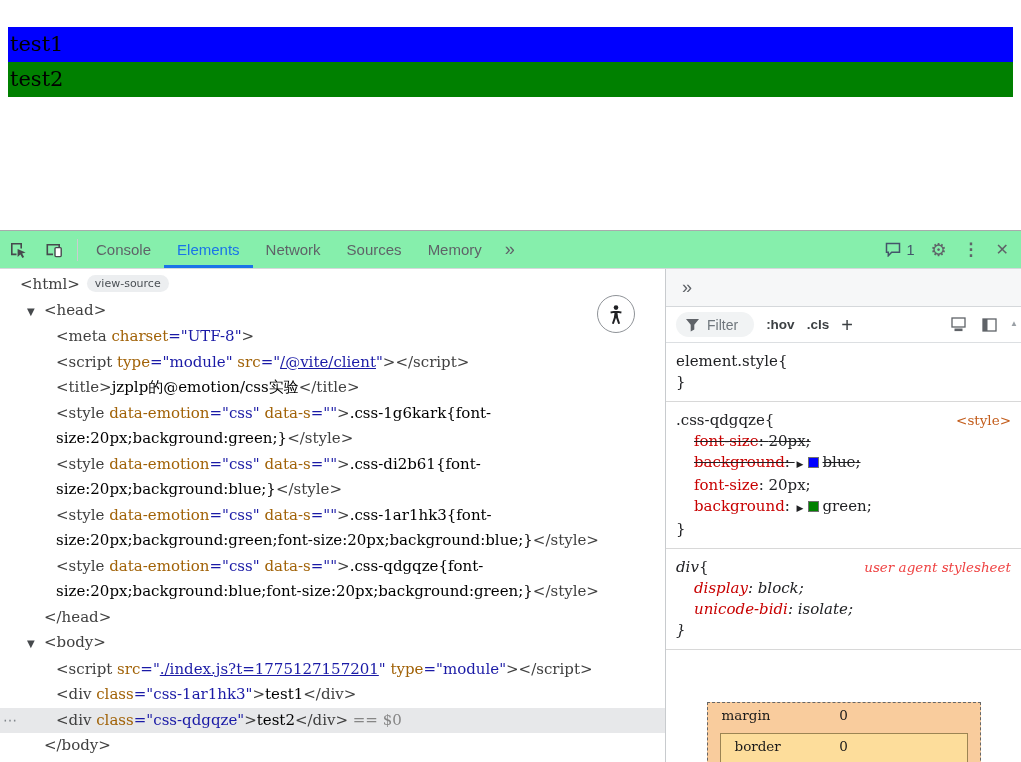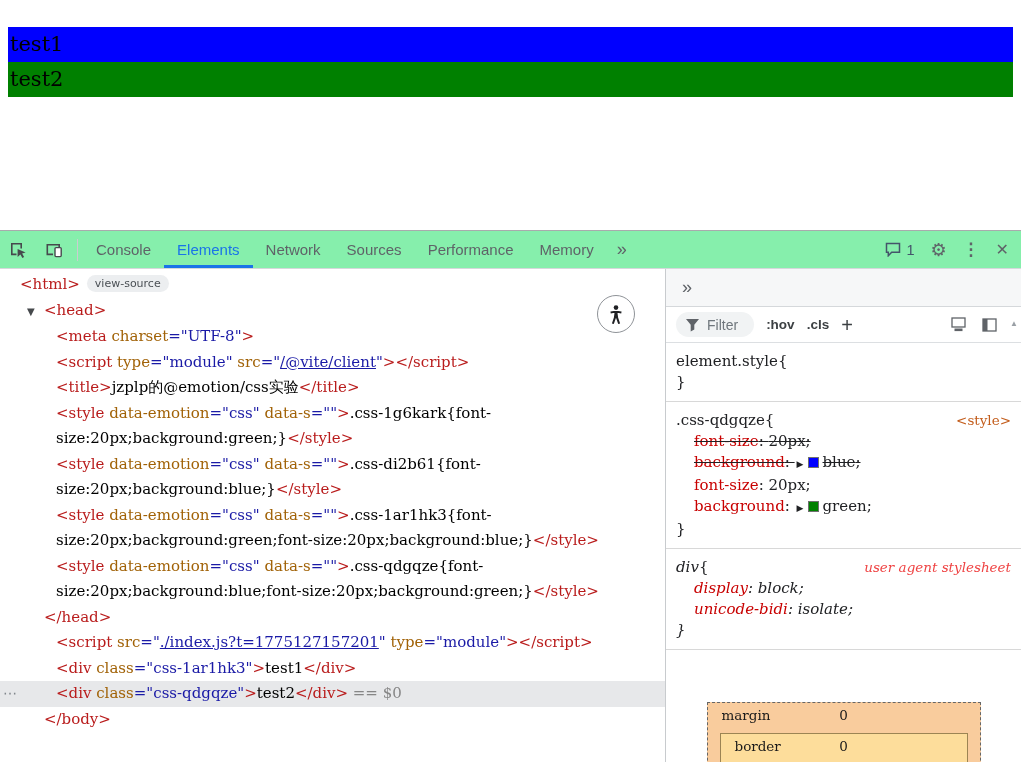--- a/index.html
+++ b/index.html
@@ -52,21 +52,21 @@
     overflow:hidden; padding-top:3px;
     font-family:"DejaVu Serif", serif; font-size:15px;
   }
   .tree-line { line-height:25.5px; white-space:pre; position:relative; color:#000; }
   .tree-line.i0 { padding-left:20px; }
   .tree-line.i1 { padding-left:44px; }
   .tree-line.i1.has-arrow { padding-left:27px; }
   .tree-line.i2 { padding-left:56px; }
   .tree-line.selected { background:#e7e8ea; }
   .arrow { display:inline-block; width:17px; font-size:10px; color:#46494c; }
-  .tk-tag { color:#b91c1c;text-align:right; }
+  .tk-tag { color:#404040;text-align:right; }
   .tk-attr { color:#a16207; }
   .tk-val { color:#1a1aa6; }
   .tk-link { color:#1a1aa6; text-decoration:underline; }
   .tk-txt { color:#000; }
   .tk-eq { color:#868686; }
   .tk-badge {
     display:inline-block; background:#eceef0; color:#4a4f54; border-radius:9px;
     padding:0 8px; font-size:11px; line-height:17px; margin-left:7px;
     font-family:"DejaVu Sans", sans-serif; vertical-align:2px;
   }
@@ -147,21 +147,20 @@
         <path d="M2.5 4 h13.5 v8 h-1.6 V5.6 H4.1 v8 H9 V15.2 H2.5 z" fill="#46494d"></path>
         <rect x="11" y="7.6" width="6.2" height="9" rx="1" fill="#fff" stroke="#46494d" stroke-width="1.4"></rect>
       </svg>
     </div>
     <div class="tb-sep"></div>
     <div class="tb-tabs" id="main-tabs">
         <div class="tb-tab">Console</div>
         <div class="tb-tab active">Elements</div>
         <div class="tb-tab">Network</div>
         <div class="tb-tab">Sources</div>
-        <div class="tb-tab">Performance</div>
         <div class="tb-tab">Memory</div>
       </div>
     <div class="tb-more">»</div>
     <div class="tb-right">
       <div class="console-badge">
         <svg width="16" height="15" viewBox="0 0 16 15">
           <path d="M1.5 1.5 h13 v8.8 h-7.8 l-3.4 3.4 v-3.4 h-1.8 z" fill="none" stroke="currentColor" stroke-width="1.5"></path>
         </svg>
         <span>1</span>
       </div>
@@ -182,20 +181,21 @@
           <div class="tree-line i2"><span class="tk-tag">&lt;title&gt;</span><span class="tk-txt">jzplp的@emotion/css实验</span><span class="tk-tag">&lt;/title&gt;</span></div>
           <div class="tree-line i2"><span class="tk-tag">&lt;style</span><span class="tk-attr"> data-emotion</span><span class="tk-val">="css"</span><span class="tk-attr"> data-s</span><span class="tk-val">=""</span><span class="tk-tag">&gt;</span><span class="tk-txt">.css-1g6kark{font-</span></div>
           <div class="tree-line i2"><span class="tk-txt">size:20px;background:green;}</span><span class="tk-tag">&lt;/style&gt;</span></div>
           <div class="tree-line i2"><span class="tk-tag">&lt;style</span><span class="tk-attr"> data-emotion</span><span class="tk-val">="css"</span><span class="tk-attr"> data-s</span><span class="tk-val">=""</span><span class="tk-tag">&gt;</span><span class="tk-txt">.css-di2b61{font-</span></div>
           <div class="tree-line i2"><span class="tk-txt">size:20px;background:blue;}</span><span class="tk-tag">&lt;/style&gt;</span></div>
           <div class="tree-line i2"><span class="tk-tag">&lt;style</span><span class="tk-attr"> data-emotion</span><span class="tk-val">="css"</span><span class="tk-attr"> data-s</span><span class="tk-val">=""</span><span class="tk-tag">&gt;</span><span class="tk-txt">.css-1ar1hk3{font-</span></div>
           <div class="tree-line i2"><span class="tk-txt">size:20px;background:green;font-size:20px;background:blue;}</span><span class="tk-tag">&lt;/style&gt;</span></div>
           <div class="tree-line i2"><span class="tk-tag">&lt;style</span><span class="tk-attr"> data-emotion</span><span class="tk-val">="css"</span><span class="tk-attr"> data-s</span><span class="tk-val">=""</span><span class="tk-tag">&gt;</span><span class="tk-txt">.css-qdgqze{font-</span></div>
           <div class="tree-line i2"><span class="tk-txt">size:20px;background:blue;font-size:20px;background:green;}</span><span class="tk-tag">&lt;/style&gt;</span></div>
           <div class="tree-line i1"><span class="tk-tag">&lt;/head&gt;</span></div>
+          <div class="tree-line i1 has-arrow"><span class="arrow">▼</span><span class="tk-tag">&lt;body&gt;</span></div>
           <div class="tree-line i2"><span class="tk-tag">&lt;script</span><span class="tk-attr"> src</span><span class="tk-val">="</span><span class="tk-link">./index.js?t=1775127157201</span><span class="tk-val">"</span><span class="tk-attr"> type</span><span class="tk-val">="module"</span><span class="tk-tag">&gt;&lt;/script&gt;</span></div>
           <div class="tree-line i2"><span class="tk-tag">&lt;div</span><span class="tk-attr"> class</span><span class="tk-val">="css-1ar1hk3"</span><span class="tk-tag">&gt;</span><span class="tk-txt">test1</span><span class="tk-tag">&lt;/div&gt;</span></div>
           <div class="tree-line i2 selected"><span class="more-marker">⋯</span><span class="tk-tag">&lt;div</span><span class="tk-attr"> class</span><span class="tk-val">="css-qdgqze"</span><span class="tk-tag">&gt;</span><span class="tk-txt">test2</span><span class="tk-tag">&lt;/div&gt;</span><span class="tk-eq"> == $0</span></div>
           <div class="tree-line i1"><span class="tk-tag">&lt;/body&gt;</span></div>
         </div>
       <div class="a11y-btn">
         <svg width="22" height="22" viewBox="0 0 22 22">
           <circle cx="11" cy="4.6" r="2.3" fill="#202124"></circle>
           <path d="M11 8 c-3 0 -5.6 .6 -5.6 .6 l.4 1.8 c1.7 -.35 3.1 -.5 3.7 -.5 l-.6 4.5 -2 6 1.9 .65 2.2 -6.4 2.2 6.4 1.9 -.65 -2 -6 -.6 -4.5 c.6 0 2 .15 3.7 .5 l.4 -1.8 c0 0 -2.6 -.6 -5.6 -.6 z" fill="#202124"></path>
         </svg>

